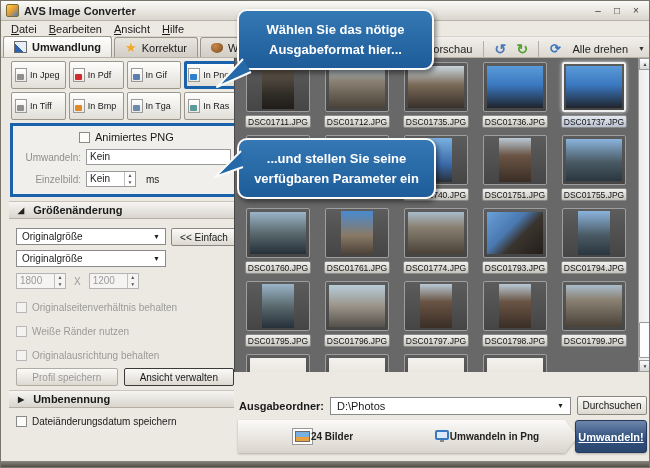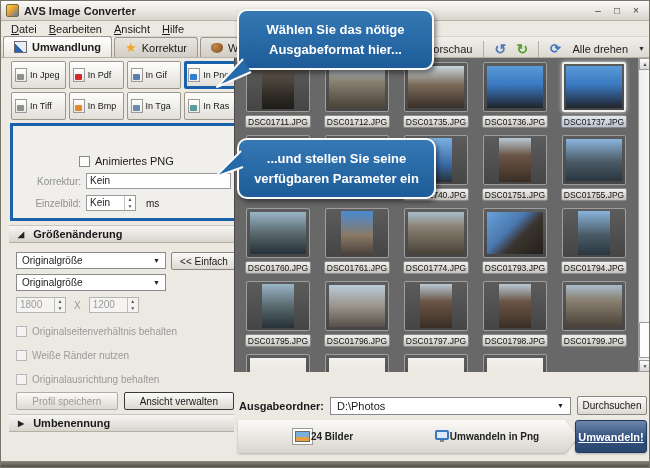--- a/index.html
+++ b/index.html
@@ -35,21 +35,21 @@
 
   
   .left-panel { position:absolute; left:8px; top:57px; width:233px; height:405px; background:#ece9e2; border-right:1px solid #b4b0a8; overflow:hidden; }
   #format-grid { margin:3px 2px 0 2px; display:grid; grid-template-columns:repeat(4,1fr); gap:3px; }
   .fmt-btn { height:28px; display:flex; align-items:center; gap:3px; padding:0 3px; background:linear-gradient(#fdfdfc,#e2dfd8); border:1px solid #9a968c; border-radius:2px; font-size:9px; white-space:nowrap; }
   .fmt-btn.fmt-selected { border:3px solid #1961ab; padding:0 1px; }
   .fmt-icon { flex:0 0 auto; width:12px; height:14px; background:linear-gradient(#ffffff,#ece9e4); border:1px solid #9a9a9a; position:relative; }
   .fmt-icon::after { content:""; position:absolute; left:1px; bottom:1px; width:7px; height:6px; background:var(--c,#888); border-radius:1px; }
 
   .png-box { margin:3px 1px 0 1px; border:3px solid #1961ab; background:#f1efeb; padding:5px 6px 7px 6px; }
-  .cb-row { display:flex; align-items:center; gap:5px; font-size:11px;margin-top:24px; }
+  .cb-row { display:flex; align-items:center; gap:5px; font-size:11px; }
   .png-box .cb-row { margin-left:60px; }
   .cb { width:11px; height:11px; background:#fcfcfb; border:1px solid #8a8a8a; flex:0 0 auto; }
   .field-row { display:flex; align-items:center; margin-top:6px; }
   .field-label { width:62px; text-align:right; color:#8f8f8f; font-size:10px; margin-right:5px; }
   .text-input { flex:1; height:16px; border:1px solid #9a9a9a; background:#fff; font-size:10px; padding:1px 3px; font-family:"Liberation Sans",sans-serif; }
   .spinbox { width:50px; height:16px; border:1px solid #9a9a9a; background:#fff; display:flex; }
   .spinbox .val { flex:1; font-size:10px; padding:1px 3px; }
   .spin-arrows { width:11px; border-left:1px solid #c0c0c0; display:flex; flex-direction:column; }
   .spin-arrows span { flex:1; font-size:5px; line-height:7px; text-align:center; color:#555; }
   .unit { font-size:10px; margin-left:10px; }
@@ -206,21 +206,21 @@
           <span>In Ras</span>
         </div>
       </div>
 
     <div class="png-box">
       <div class="cb-row">
         <span class="cb"></span>
         <span>Animiertes PNG</span>
       </div>
       <div class="field-row">
-        <span class="field-label">Korrektur:</span>
+        <span class="field-label">Umwandeln:</span>
         <span class="text-input">Kein</span>
       </div>
       <div class="field-row">
         <span class="field-label">Einzelbild:</span>
         <span class="spinbox">
           <span class="val">Kein</span>
           <span class="spin-arrows">
               <span>▲</span>
               <span>▼</span>
             </span>

